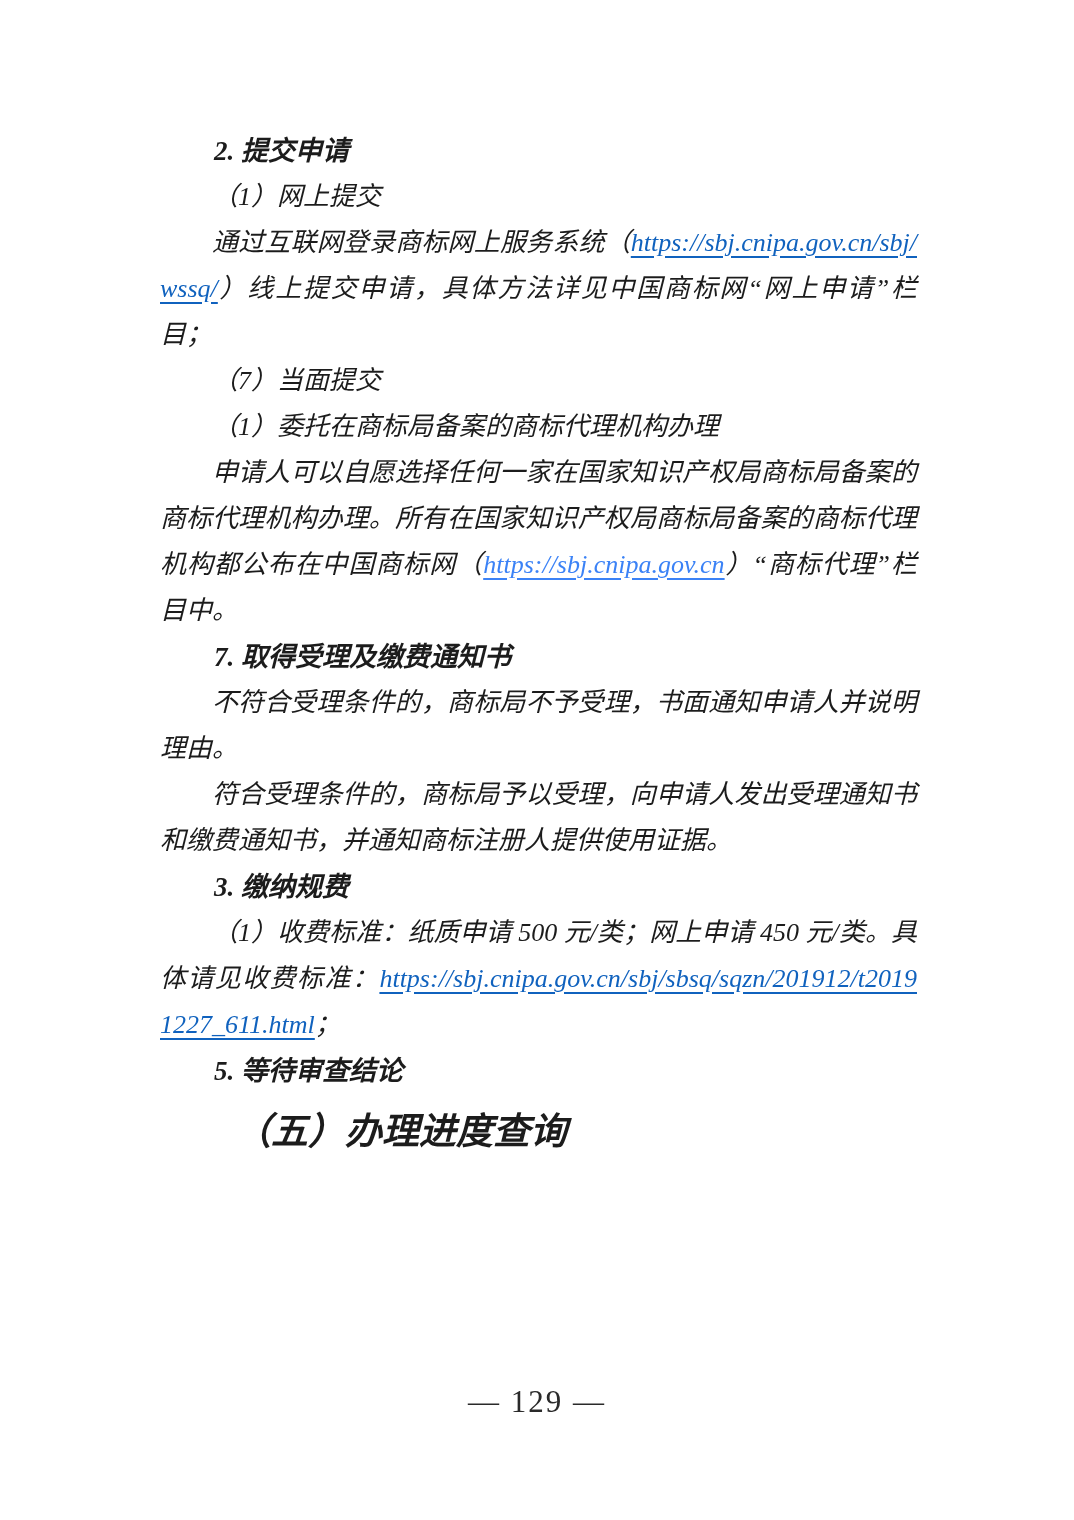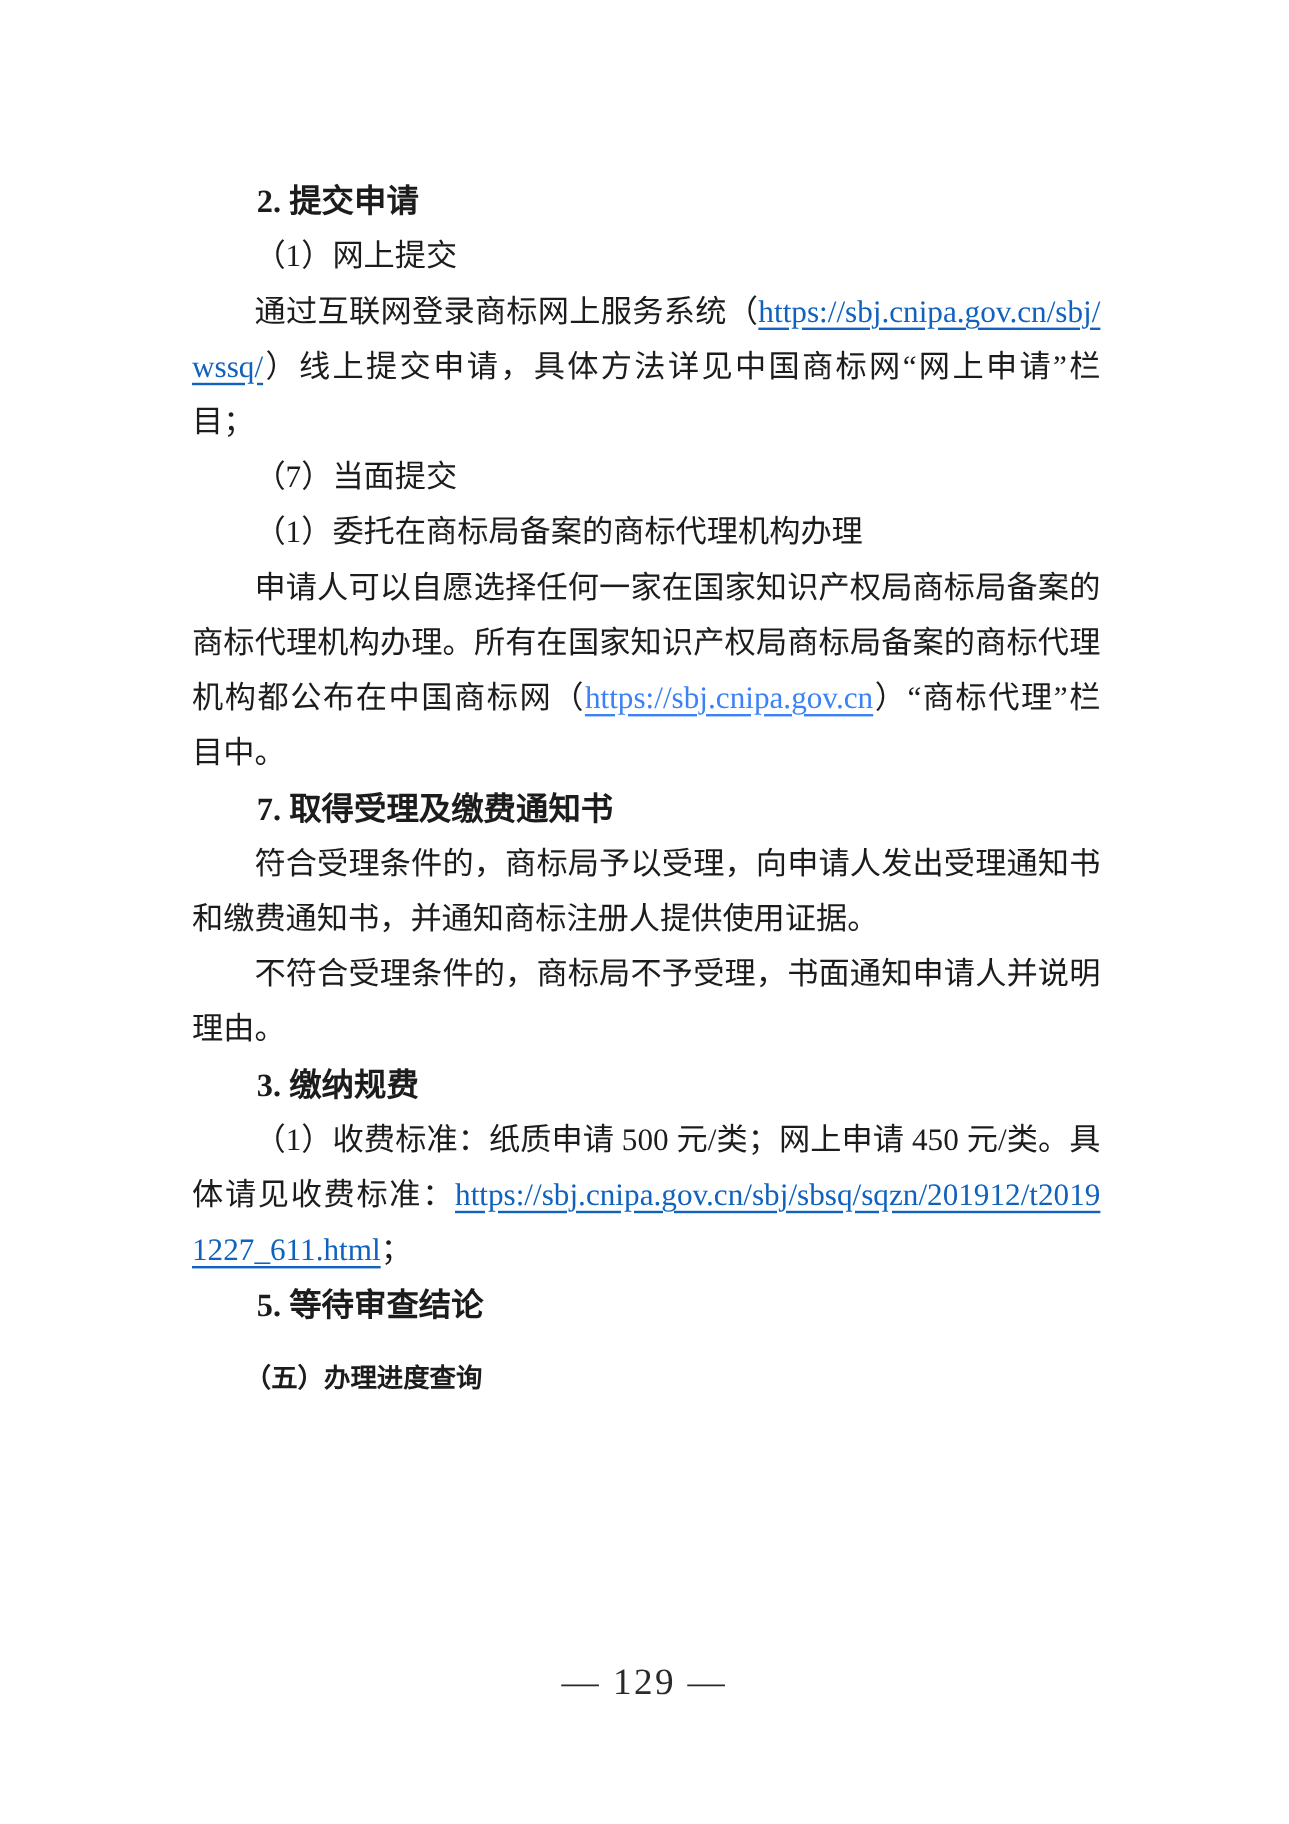--- a/index.html
+++ b/index.html
@@ -18,38 +18,39 @@
   .page {
     position: absolute;
     left: 0; top: 0;
     width: 1074px;
     height: 1520px;
     background: #ffffff;
   }
   .doc {
     position: absolute;
     left: 160px;
-    top: 145px;
+    top: 128px;
     width: 757px;
     font-size: 26px;
     line-height: 46px;
     text-align: justify;
     text-justify: inter-ideograph;
+    font-style: italic;
   }
   .block {
     margin: 0;
     text-indent: 2em;
   }
   .h3 {
     font-weight: bold;
     font-size: 27px;
   }
   .h2 {
     font-weight: bold;
-    font-size: 22px;
+    font-size: 37px;
     margin-top: 15px;
   }
   .p a, .p .lnk {
     color: #1062be;
     text-decoration: underline;
     text-underline-offset: 5px;
     word-break: break-all;
     cursor: pointer;
   }
   .footer {
@@ -68,21 +69,21 @@
 
 <div class="page">
   <div class="doc" id="doc-content">
       <div class="block h3"><span>2. 提交申请</span></div>
       <div class="block p"><span>（1）网上提交</span></div>
       <div class="block p"><span>通过互联网登录商标网上服务系统（</span><a href="#" class="lnk" style="color: rgb(16, 98, 190);">https://sbj.cnipa.gov.cn/sbj/wssq/</a><span>）线上提交申请，具体方法详见中国商标网“网上申请”栏目；</span></div>
       <div class="block p"><span>（7）当面提交</span></div>
       <div class="block p"><span>（1）委托在商标局备案的商标代理机构办理</span></div>
       <div class="block p"><span>申请人可以自愿选择任何一家在国家知识产权局商标局备案的商标代理机构办理。所有在国家知识产权局商标局备案的商标代理机构都公布在中国商标网（</span><a href="#" class="lnk" style="color: #3b82f6;">https://sbj.cnipa.gov.cn</a><span>）“商标代理”栏目中。</span></div>
       <div class="block h3"><span>7. 取得受理及缴费通知书</span></div>
+      <div class="block p"><span>不符合受理条件的，商标局不予受理，书面通知申请人并说明理由。</span></div>
       <div class="block p"><span>符合受理条件的，商标局予以受理，向申请人发出受理通知书和缴费通知书，并通知商标注册人提供使用证据。</span></div>
-      <div class="block p"><span>不符合受理条件的，商标局不予受理，书面通知申请人并说明理由。</span></div>
       <div class="block h3"><span>3. 缴纳规费</span></div>
       <div class="block p"><span>（1）收费标准：纸质申请 500 元/类；网上申请 450 元/类。具体请见收费标准：</span><a href="#" class="lnk" style="color: rgb(16, 98, 190);">https://sbj.cnipa.gov.cn/sbj/sbsq/sqzn/201912/t20191227_611.html</a><span>；</span></div>
       <div class="block h3"><span>5. 等待审查结论</span></div>
       <div class="block h2"><span>（五）办理进度查询</span></div>
     </div>
   <div class="footer">— 129 —</div>
 </div>
 
 </body></html>

